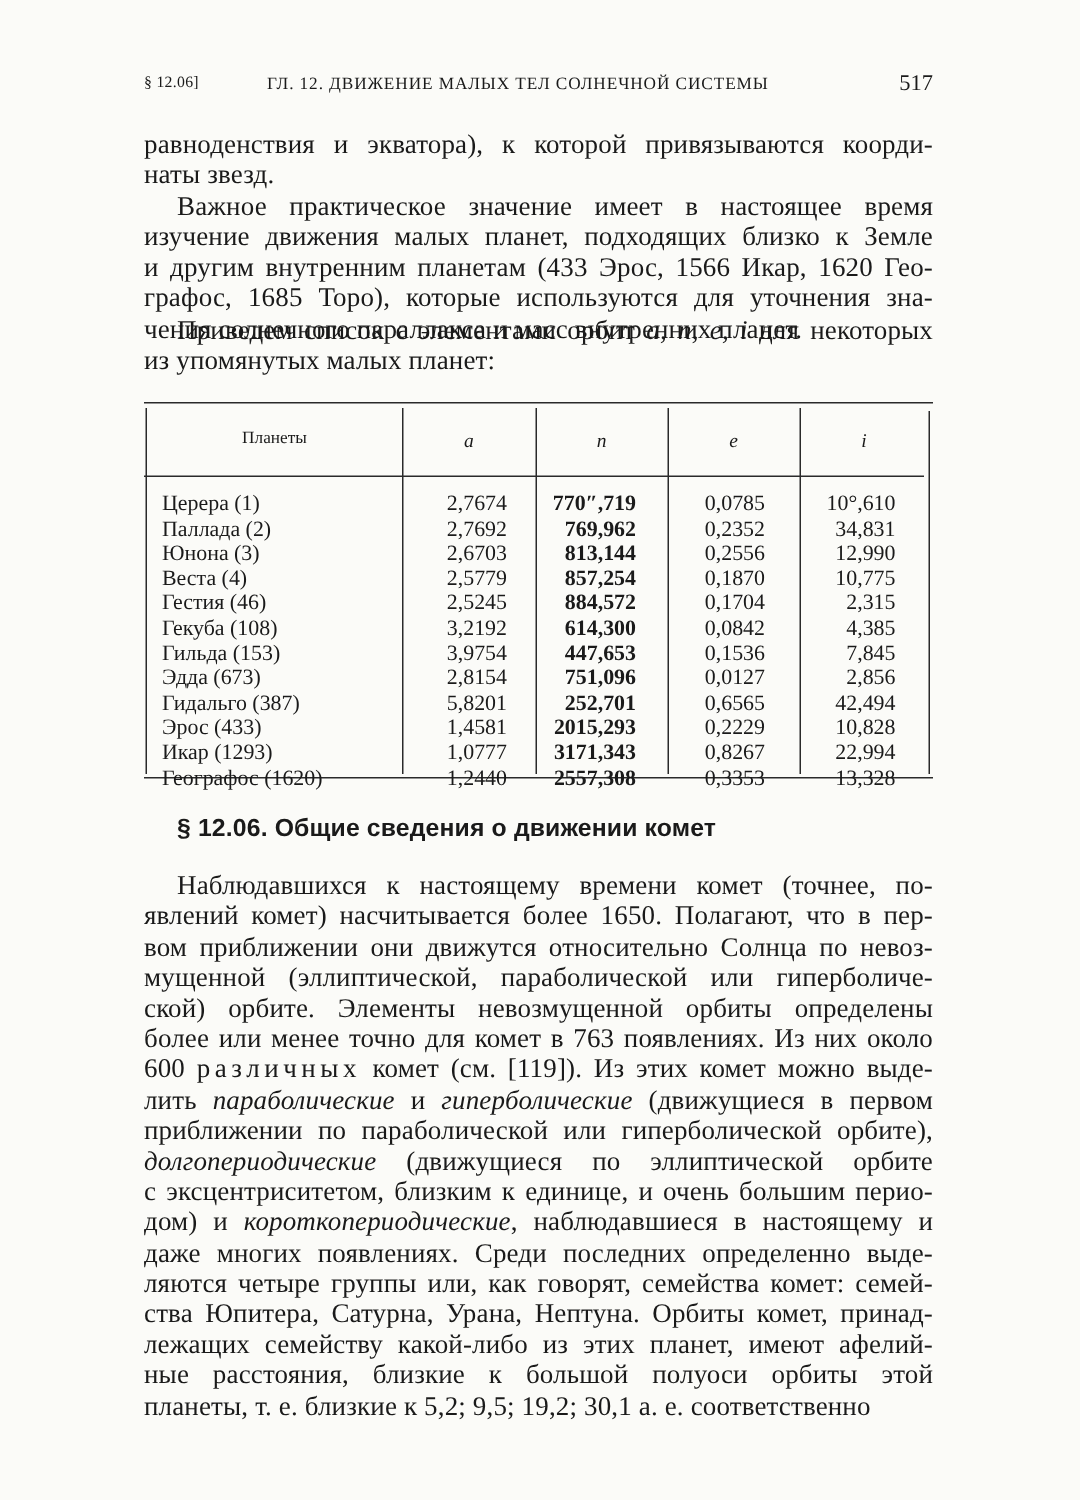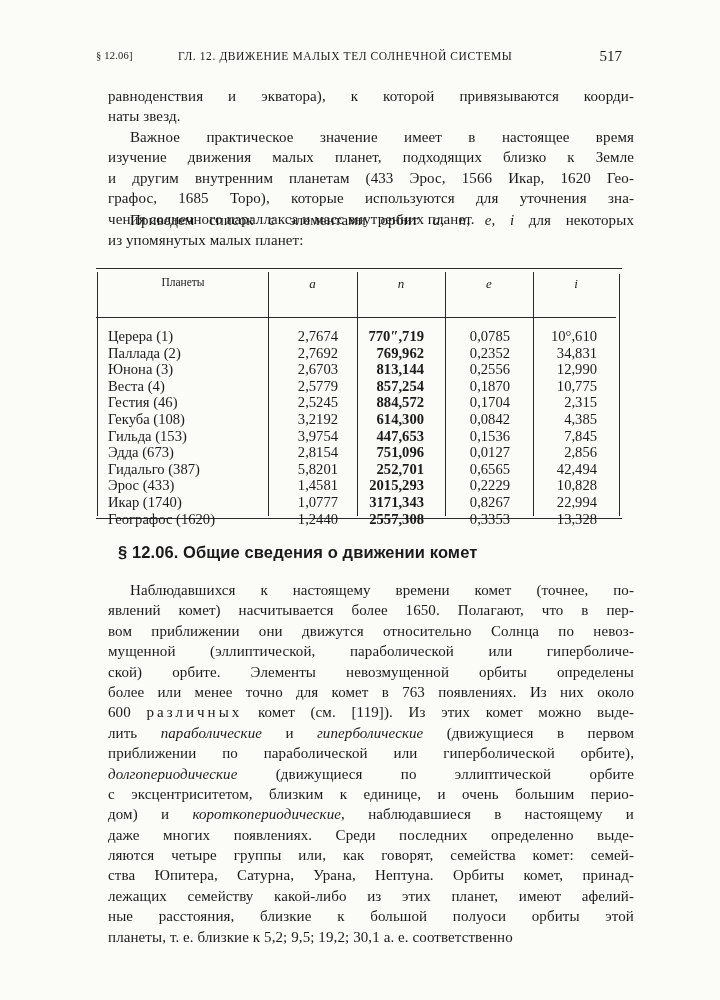--- a/index.html
+++ b/index.html
@@ -14,36 +14,36 @@
   .page { position: absolute; left: 96px; top: 0; width: 526px; }
   .running-head {
     position: absolute; top: 48px; left: 0; width: 526px; height: 20px;
     font-size: 12px;
   }
   .rh-sec { position: absolute; left: 0; top: 2px; font-size: 10.5px; letter-spacing: 0.2px; }
   .rh-title { position: absolute; left: 82px; top: 2px; font-size: 11.5px; letter-spacing: 0.6px; text-transform: uppercase; }
   .rh-page { position: absolute; right: 0; top: 0; font-size: 15px; }
 
   .para {
-    position: absolute; left: 12px; width: 526px;
-    font-size: 15px; line-height: 20.4px;
+    position: absolute; left: 0; width: 526px;
+    font-size: 18px; line-height: 20.4px;
     text-align: justify;
     letter-spacing: 0.1px;
   }
   .para i { font-style: italic; }
   .sp { letter-spacing: 3px; }
 
   .line { display: block; text-align: justify; text-align-last: justify; white-space: nowrap; height: 20.4px; }
   .line.last { text-align-last: left; }
 
   
   .tbl { position: absolute; left: 0; top: 268px; width: 526px; height: 251px; }
   .tbl .hline { position: absolute; left: 0; height: 0; border-top: 1.6px solid #2a2a2a; }
   .tbl .vline { position: absolute; width: 0; border-left: 1.3px solid #2a2a2a; }
-  .th { position: absolute; top: 8px; font-size: 11.5px; text-align: center; }
+  .th { position: absolute; top: 18px; font-size: 11.5px; text-align: center; }
   .th.it { font-style: italic; font-size: 13px; }
   .col { position: absolute; top: 60px; font-size: 14.6px; line-height: 16.6px; }
   .col div { white-space: nowrap; height: 16.6px; }
   .col.right { text-align: right; }
 
   .section-title {
     position: absolute; left: 22px; top: 543px;
     font-family: "Liberation Sans", "DejaVu Sans", sans-serif;
     font-weight: bold; font-size: 16.5px; letter-spacing: 0.1px;
   }
@@ -99,21 +99,21 @@
         <div>Церера (1)</div>
         <div>Паллада (2)</div>
         <div>Юнона (3)</div>
         <div>Веста (4)</div>
         <div>Гестия (46)</div>
         <div>Гекуба (108)</div>
         <div>Гильда (153)</div>
         <div>Эдда (673)</div>
         <div>Гидальго (387)</div>
         <div>Эрос (433)</div>
-        <div>Икар (1740)</div>
+        <div>Икар (1293)</div>
         <div>Географос (1620)</div>
       </div>
     <div class="col right" id="col-a" style="left:172px; width:70px;">
         <div>2,7674</div>
         <div>2,7692</div>
         <div>2,6703</div>
         <div>2,5779</div>
         <div>2,5245</div>
         <div>3,2192</div>
         <div>3,9754</div>

